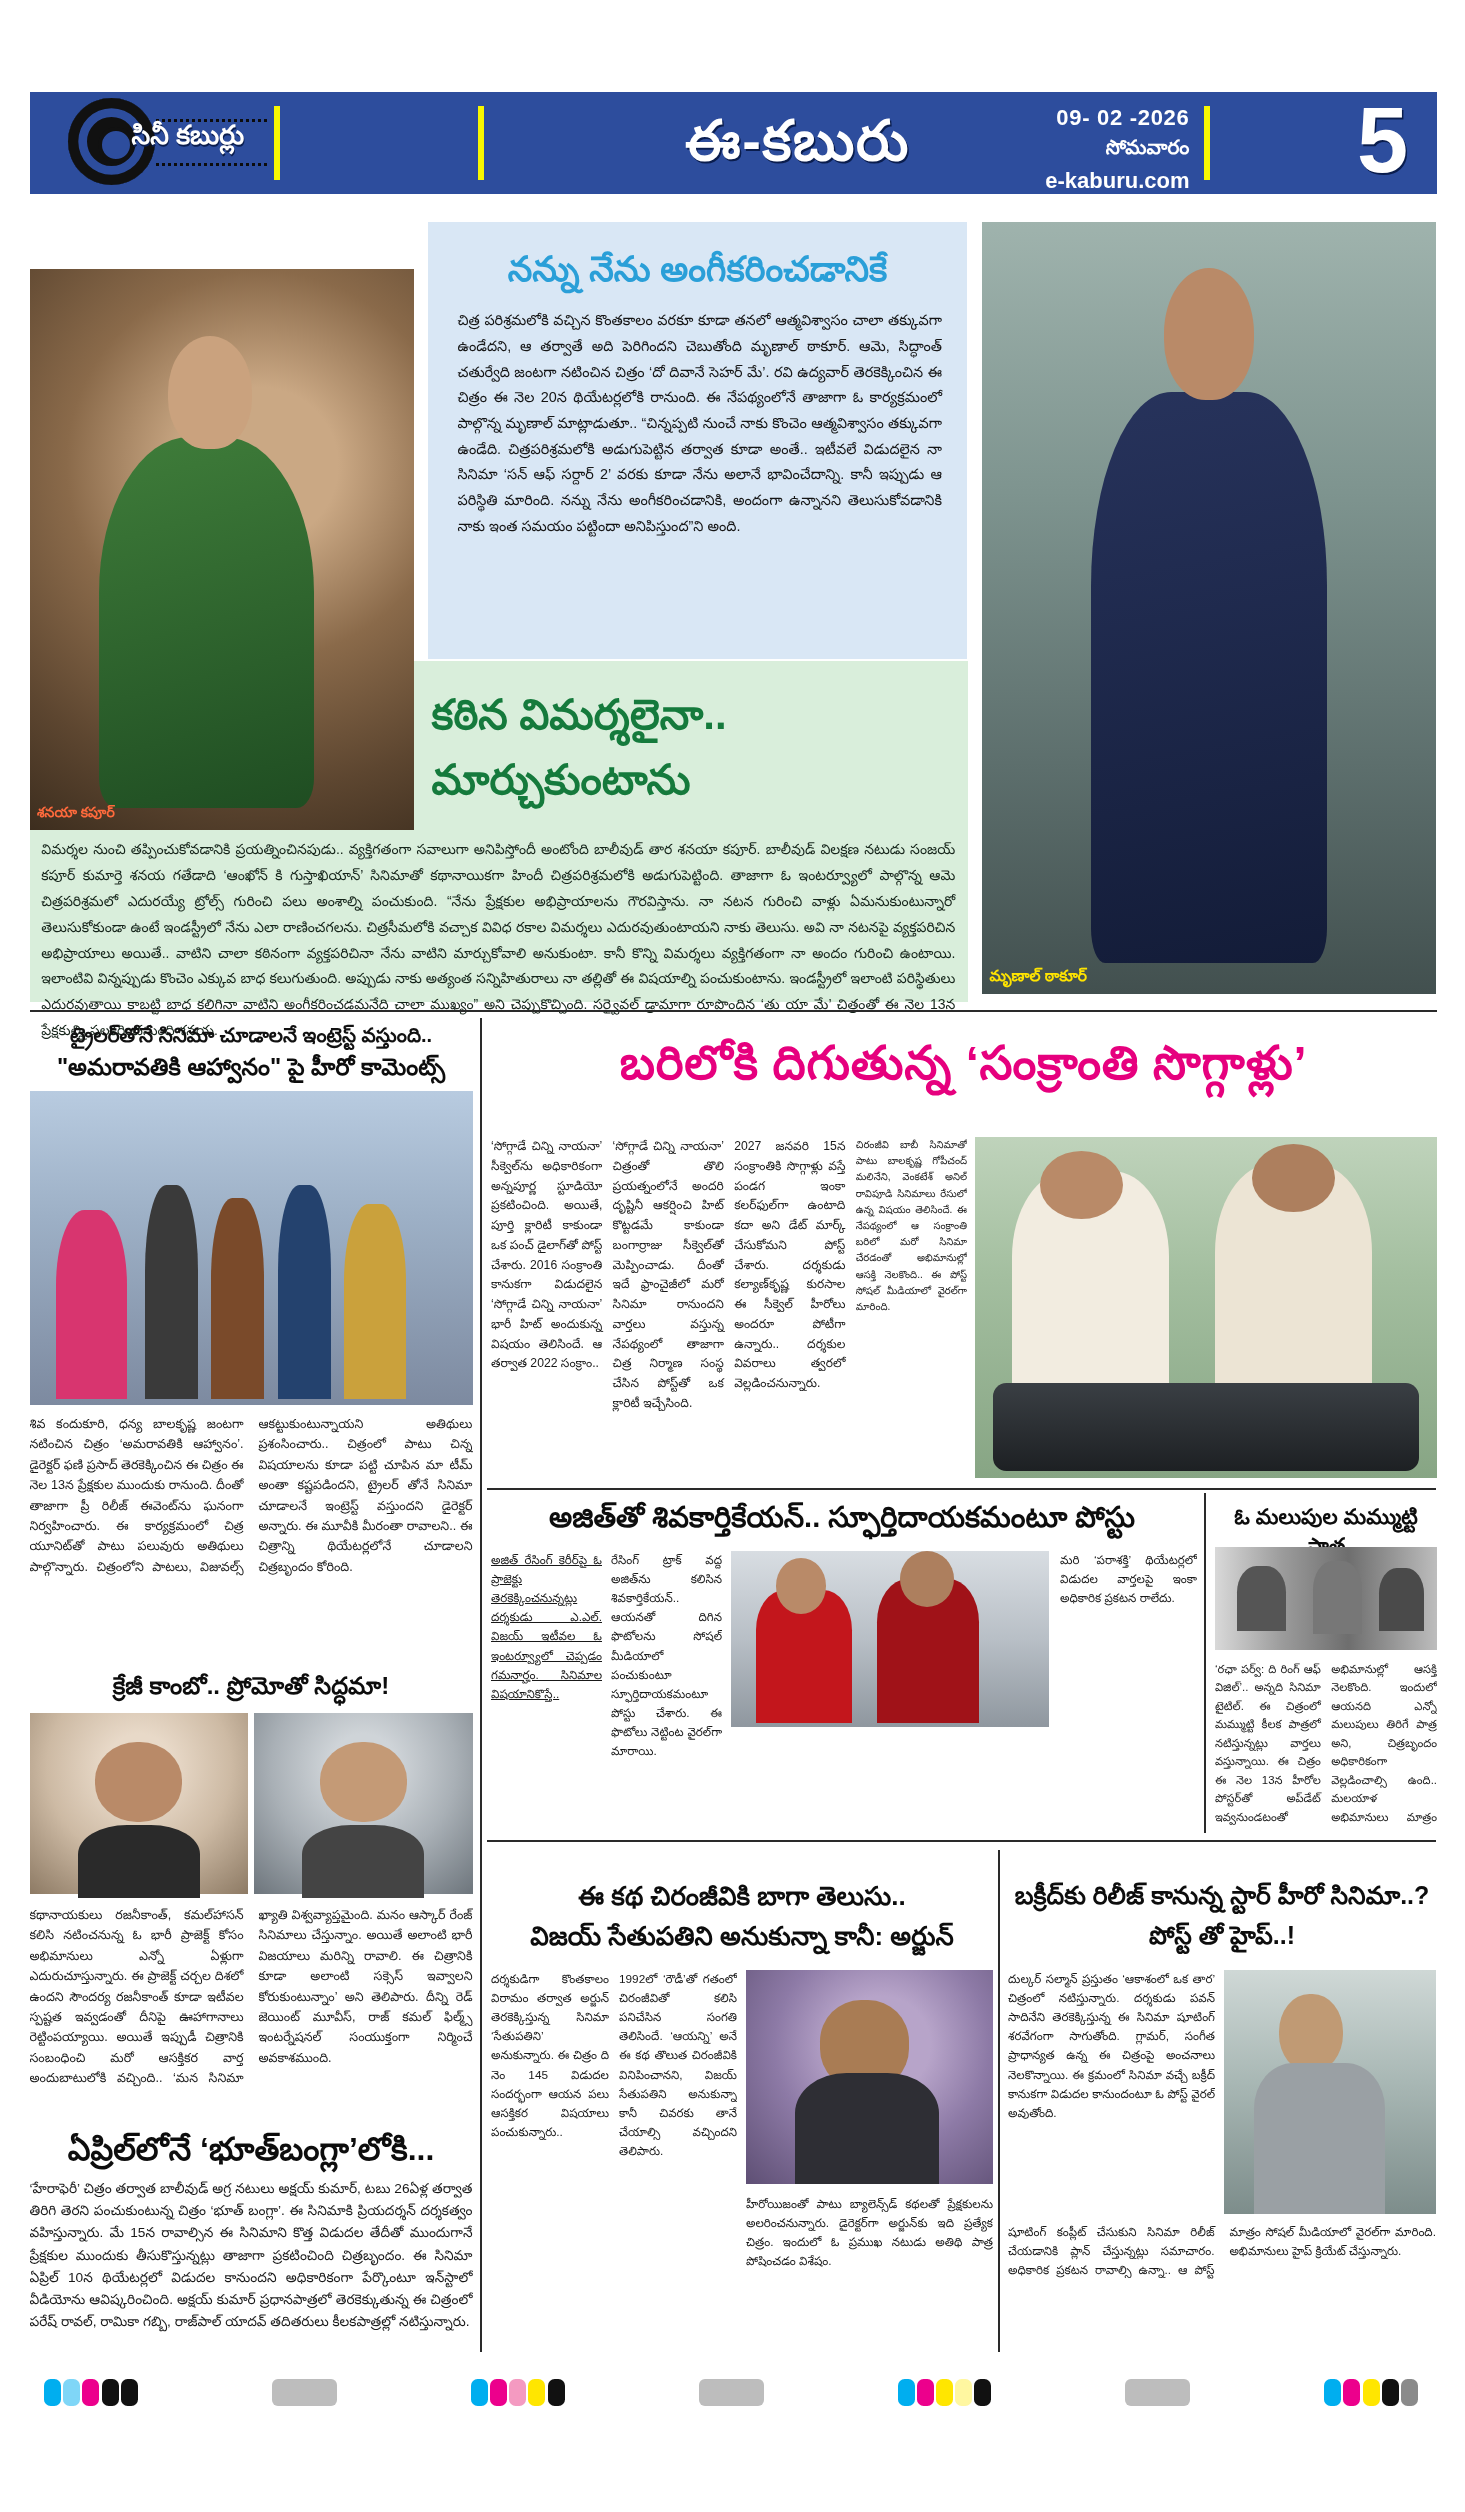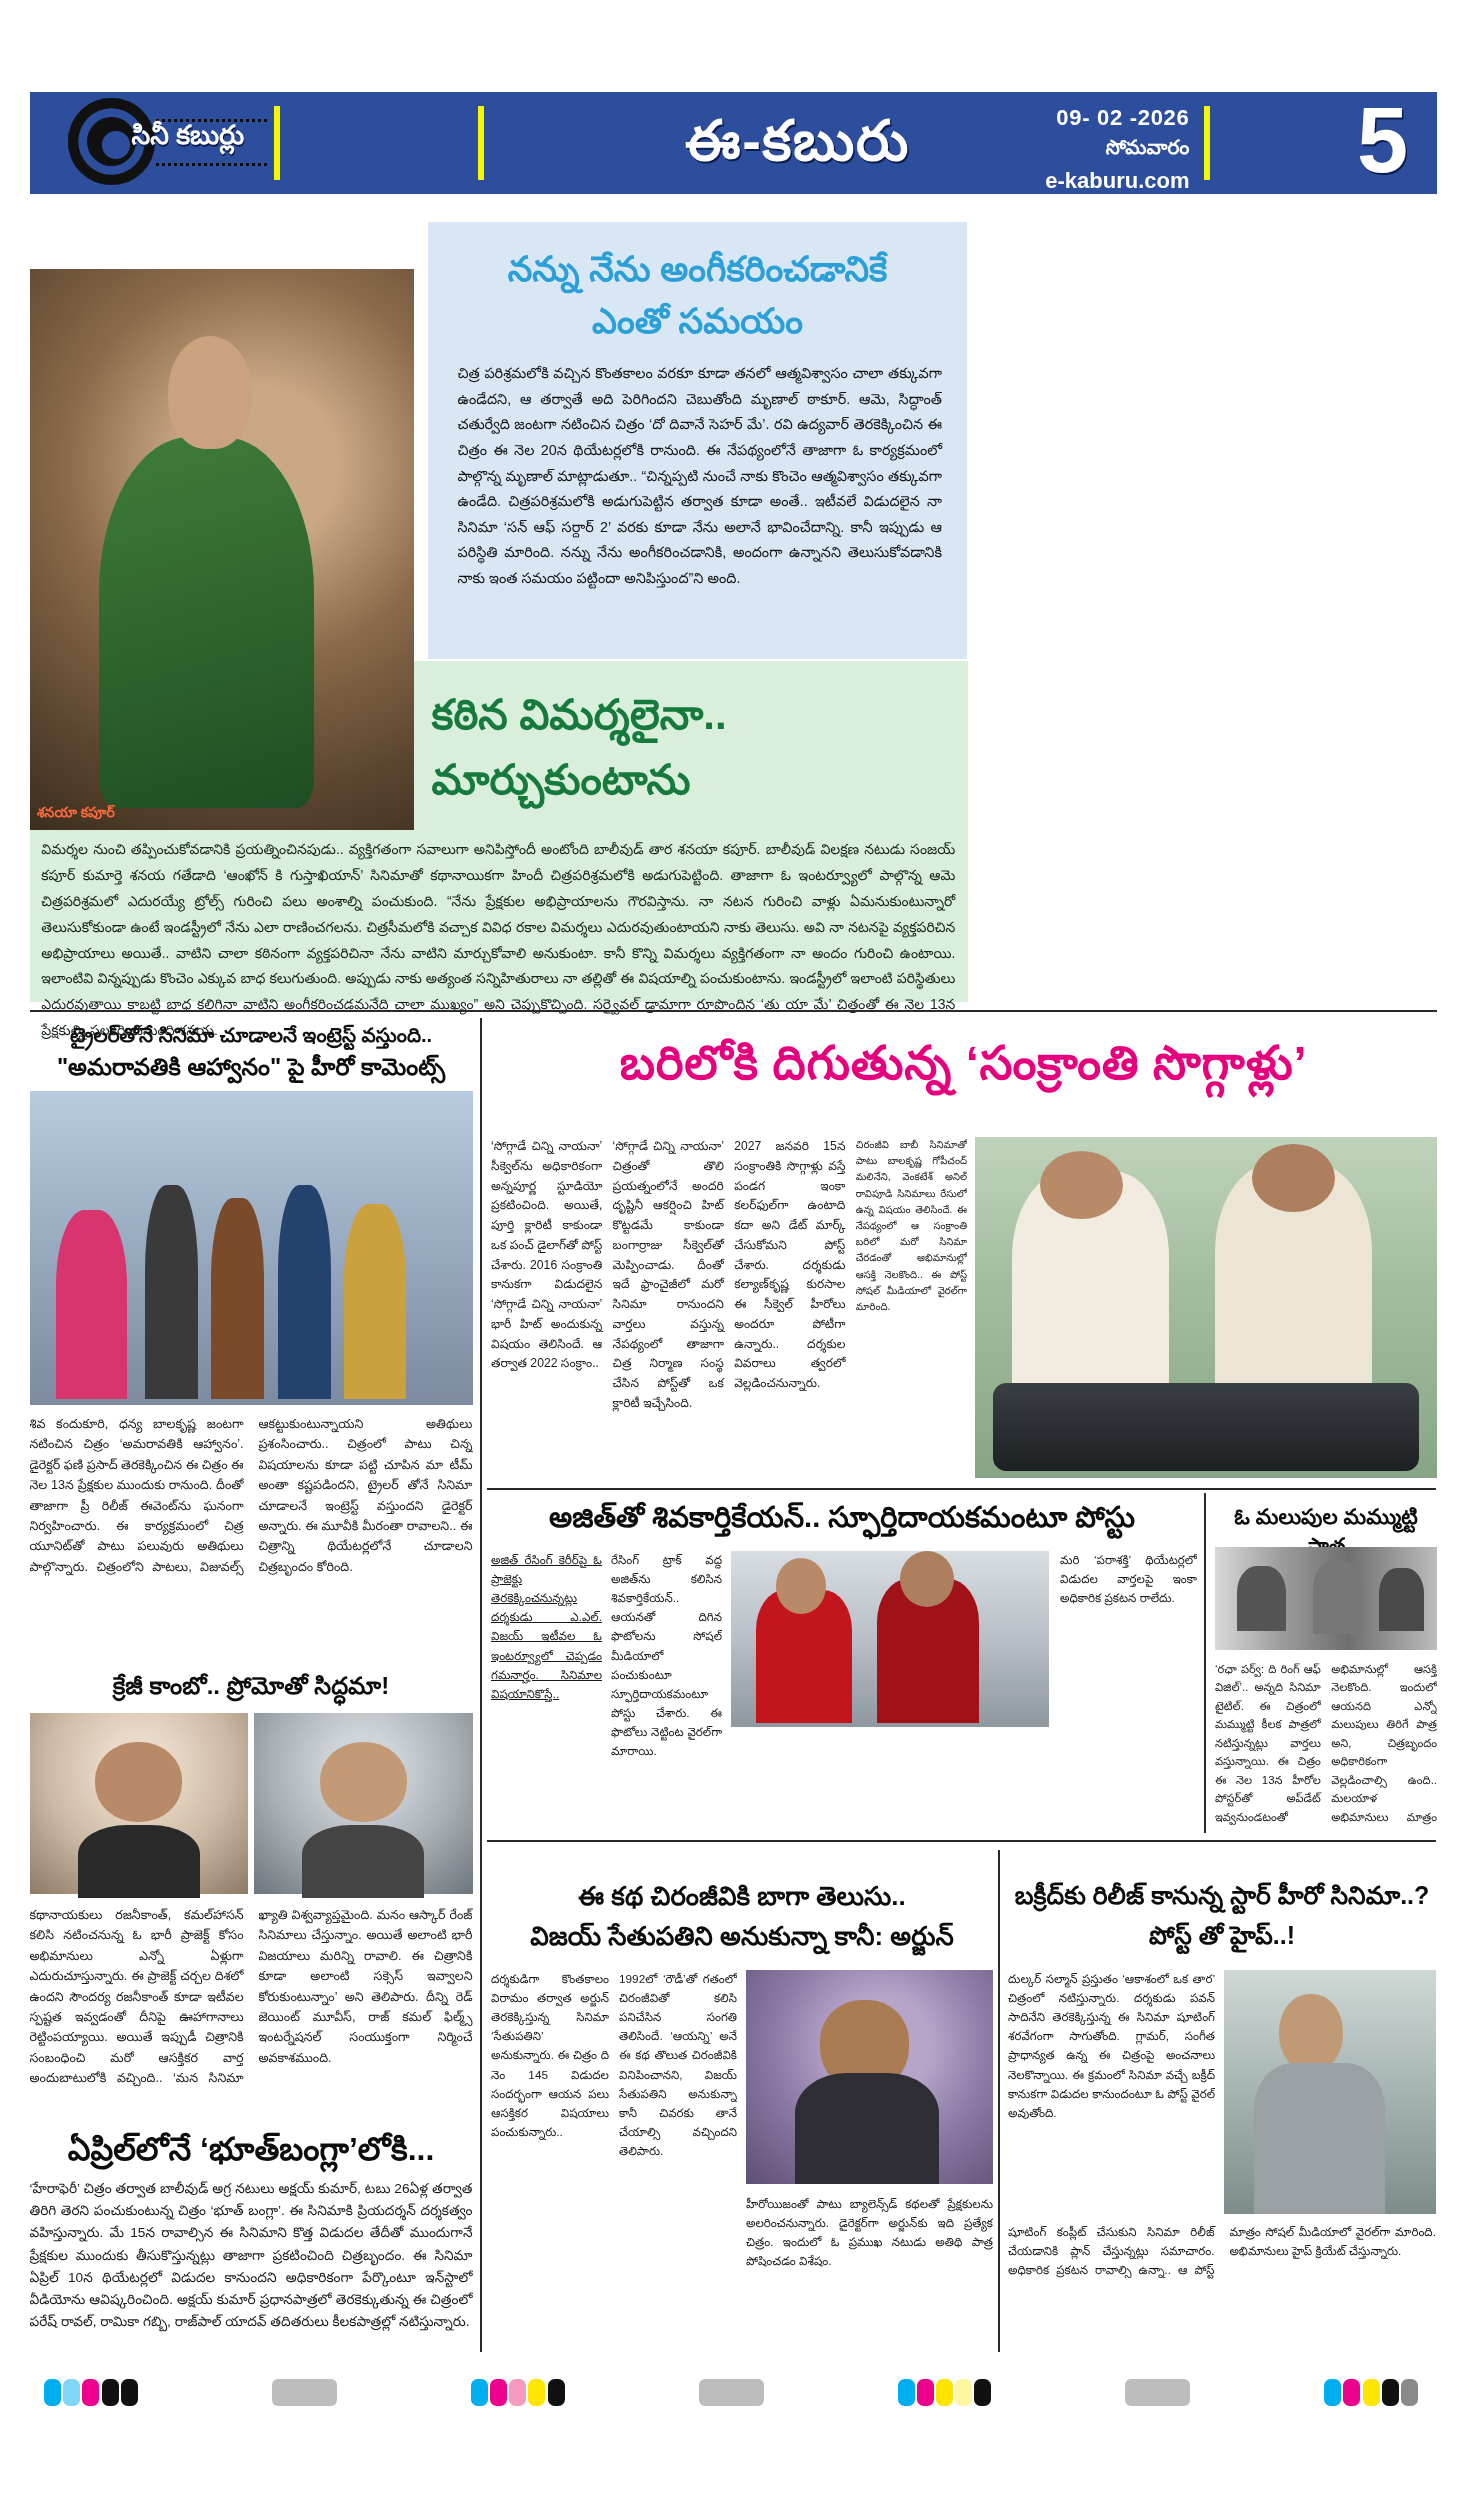--- a/index.html
+++ b/index.html
@@ -76,25 +76,30 @@
   <div class="abs photo" style="left:29.5px;top:222px;width:384px;height:561px;z-index:3;
        background:radial-gradient(circle at 60% 35%, #caa884 0 18%, #8a6a4a 45%, #5d4630 75%, #3c2d1e 100%);margin-top:47px;">
     <div style="position:absolute;left:18%;top:30%;width:56%;height:66%;background:linear-gradient(165deg,#3f7d3a,#1f4d22);border-radius:42% 42% 8% 8%;"></div>
     <div style="position:absolute;left:36%;top:12%;width:22%;height:20%;background:#caa27e;border-radius:50% 50% 45% 45%;"></div>
     <div class="caption" style="color:#ff6a3c;">శనయా కపూర్</div>
   </div>
 
   <div class="abs" id="panel-blue">
     <div class="h-blue">
       <div>నన్ను నేను అంగీకరించడానికే</div>
-      <div>ఎంతో సమయం</div>
     </div>
     <div class="body-txt">చిత్ర పరిశ్రమలోకి వచ్చిన కొంతకాలం వరకూ కూడా తనలో ఆత్మవిశ్వాసం చాలా తక్కువగా ఉండేదని, ఆ తర్వాతే అది పెరిగిందని చెబుతోంది మృణాల్ ఠాకూర్. ఆమె, సిద్ధాంత్ చతుర్వేది జంటగా నటించిన చిత్రం ‘దో దివానే సెహర్ మే’. రవి ఉద్యవార్ తెరకెక్కించిన ఈ చిత్రం ఈ నెల 20న థియేటర్లలోకి రానుంది. ఈ నేపథ్యంలోనే తాజాగా ఓ కార్యక్రమంలో పాల్గొన్న మృణాల్ మాట్లాడుతూ.. “చిన్నప్పటి నుంచే నాకు కొంచెం ఆత్మవిశ్వాసం తక్కువగా ఉండేది. చిత్రపరిశ్రమలోకి అడుగుపెట్టిన తర్వాత కూడా అంతే.. ఇటీవలే విడుదలైన నా సినిమా ‘సన్ ఆఫ్ సర్దార్ 2’ వరకు కూడా నేను అలానే భావించేదాన్ని. కానీ ఇప్పుడు ఆ పరిస్థితి మారింది. నన్ను నేను అంగీకరించడానికి, అందంగా ఉన్నానని తెలుసుకోవడానికి నాకు ఇంత సమయం పట్టిందా అనిపిస్తుంద”ని అంది.</div>
   </div>
 
+  <div class="abs photo" style="left:982px;top:222px;width:454px;height:772px;
+       background:linear-gradient(180deg,#9fb3ad 0%,#7e948f 35%,#5d6f6d 70%,#42504f 100%);">
+    <div style="position:absolute;left:24%;top:22%;width:52%;height:74%;background:linear-gradient(170deg,#27335c,#131c38);border-radius:34% 34% 6% 6%;"></div>
+    <div style="position:absolute;left:40%;top:6%;width:20%;height:17%;background:#b98a68;border-radius:50% 50% 46% 46%;"></div>
+    <div class="caption" style="color:#ffe400;font-size:15.5px;">మృణాల్ ఠాకూర్</div>
+  </div>
 
   <div class="abs" id="panel-green">
     <div class="h-green">
       <div>కఠిన విమర్శలైనా..</div>
       <div>మార్చుకుంటాను</div>
     </div>
     <div class="body-txt">విమర్శల నుంచి తప్పించుకోవడానికి ప్రయత్నించినపుడు.. వ్యక్తిగతంగా సవాలుగా అనిపిస్తోందీ అంటోంది బాలీవుడ్ తార శనయా కపూర్. బాలీవుడ్ విలక్షణ నటుడు సంజయ్ కపూర్ కుమార్తె శనయ గతేడాది ‘ఆంఖోన్ కి గుస్తాఖియాన్’ సినిమాతో కథానాయికగా హిందీ చిత్రపరిశ్రమలోకి అడుగుపెట్టింది. తాజాగా ఓ ఇంటర్వ్యూలో పాల్గొన్న ఆమె చిత్రపరిశ్రమలో ఎదురయ్యే ట్రోల్స్ గురించి పలు అంశాల్ని పంచుకుంది. “నేను ప్రేక్షకుల అభిప్రాయాలను గౌరవిస్తాను. నా నటన గురించి వాళ్లు ఏమనుకుంటున్నారో తెలుసుకోకుండా ఉంటే ఇండస్ట్రీలో నేను ఎలా రాణించగలను. చిత్రసీమలోకి వచ్చాక వివిధ రకాల విమర్శలు ఎదురవుతుంటాయని నాకు తెలుసు. అవి నా నటనపై వ్యక్తపరిచిన అభిప్రాయాలు అయితే.. వాటిని చాలా కఠినంగా వ్యక్తపరిచినా నేను వాటిని మార్చుకోవాలి అనుకుంటా. కానీ కొన్ని విమర్శలు వ్యక్తిగతంగా నా అందం గురించి ఉంటాయి. ఇలాంటివి విన్నప్పుడు కొంచెం ఎక్కువ బాధ కలుగుతుంది. అప్పుడు నాకు అత్యంత సన్నిహితురాలు నా తల్లితో ఈ విషయాల్ని పంచుకుంటాను. ఇండస్ట్రీలో ఇలాంటి పరిస్థితులు ఎదురవుతాయి కాబట్టి బాధ కలిగినా వాటిని అంగీకరించడమనేది చాలా ముఖ్యం” అని చెప్పుకొచ్చింది. సర్వైవల్ డ్రామాగా రూపొందిన ‘తు యా మే’ చిత్రంతో ఈ నెల 13న ప్రేక్షకుల్ని పలకరించనుంది శనయ.</div>
   </div>
 
   <div class="abs hrule" style="left:29.5px;top:1010px;width:1407px;"></div>

